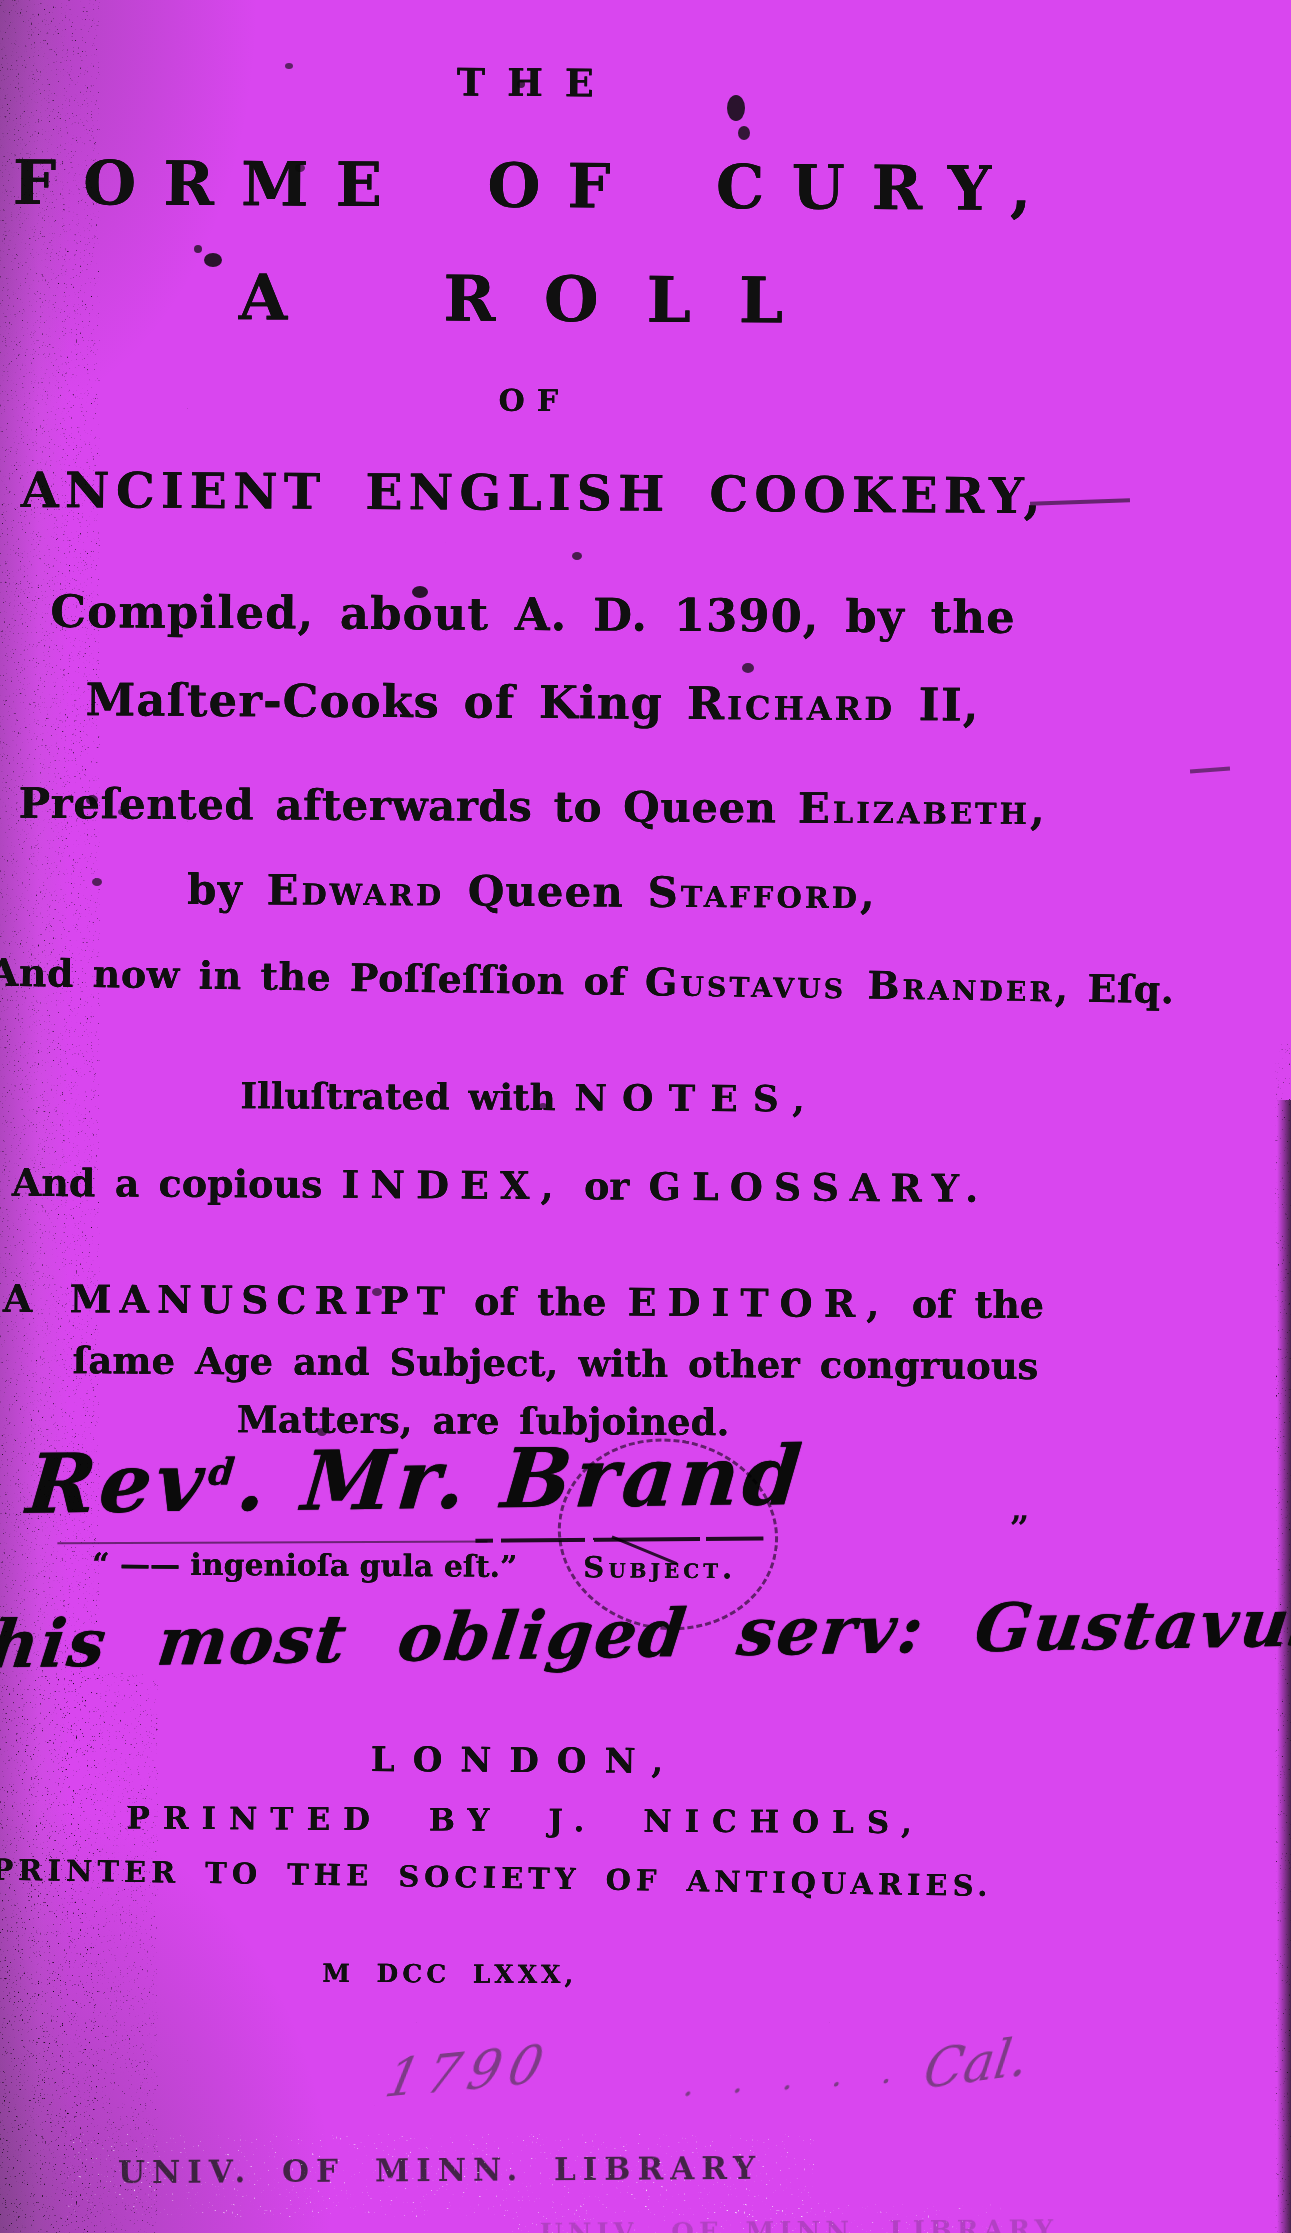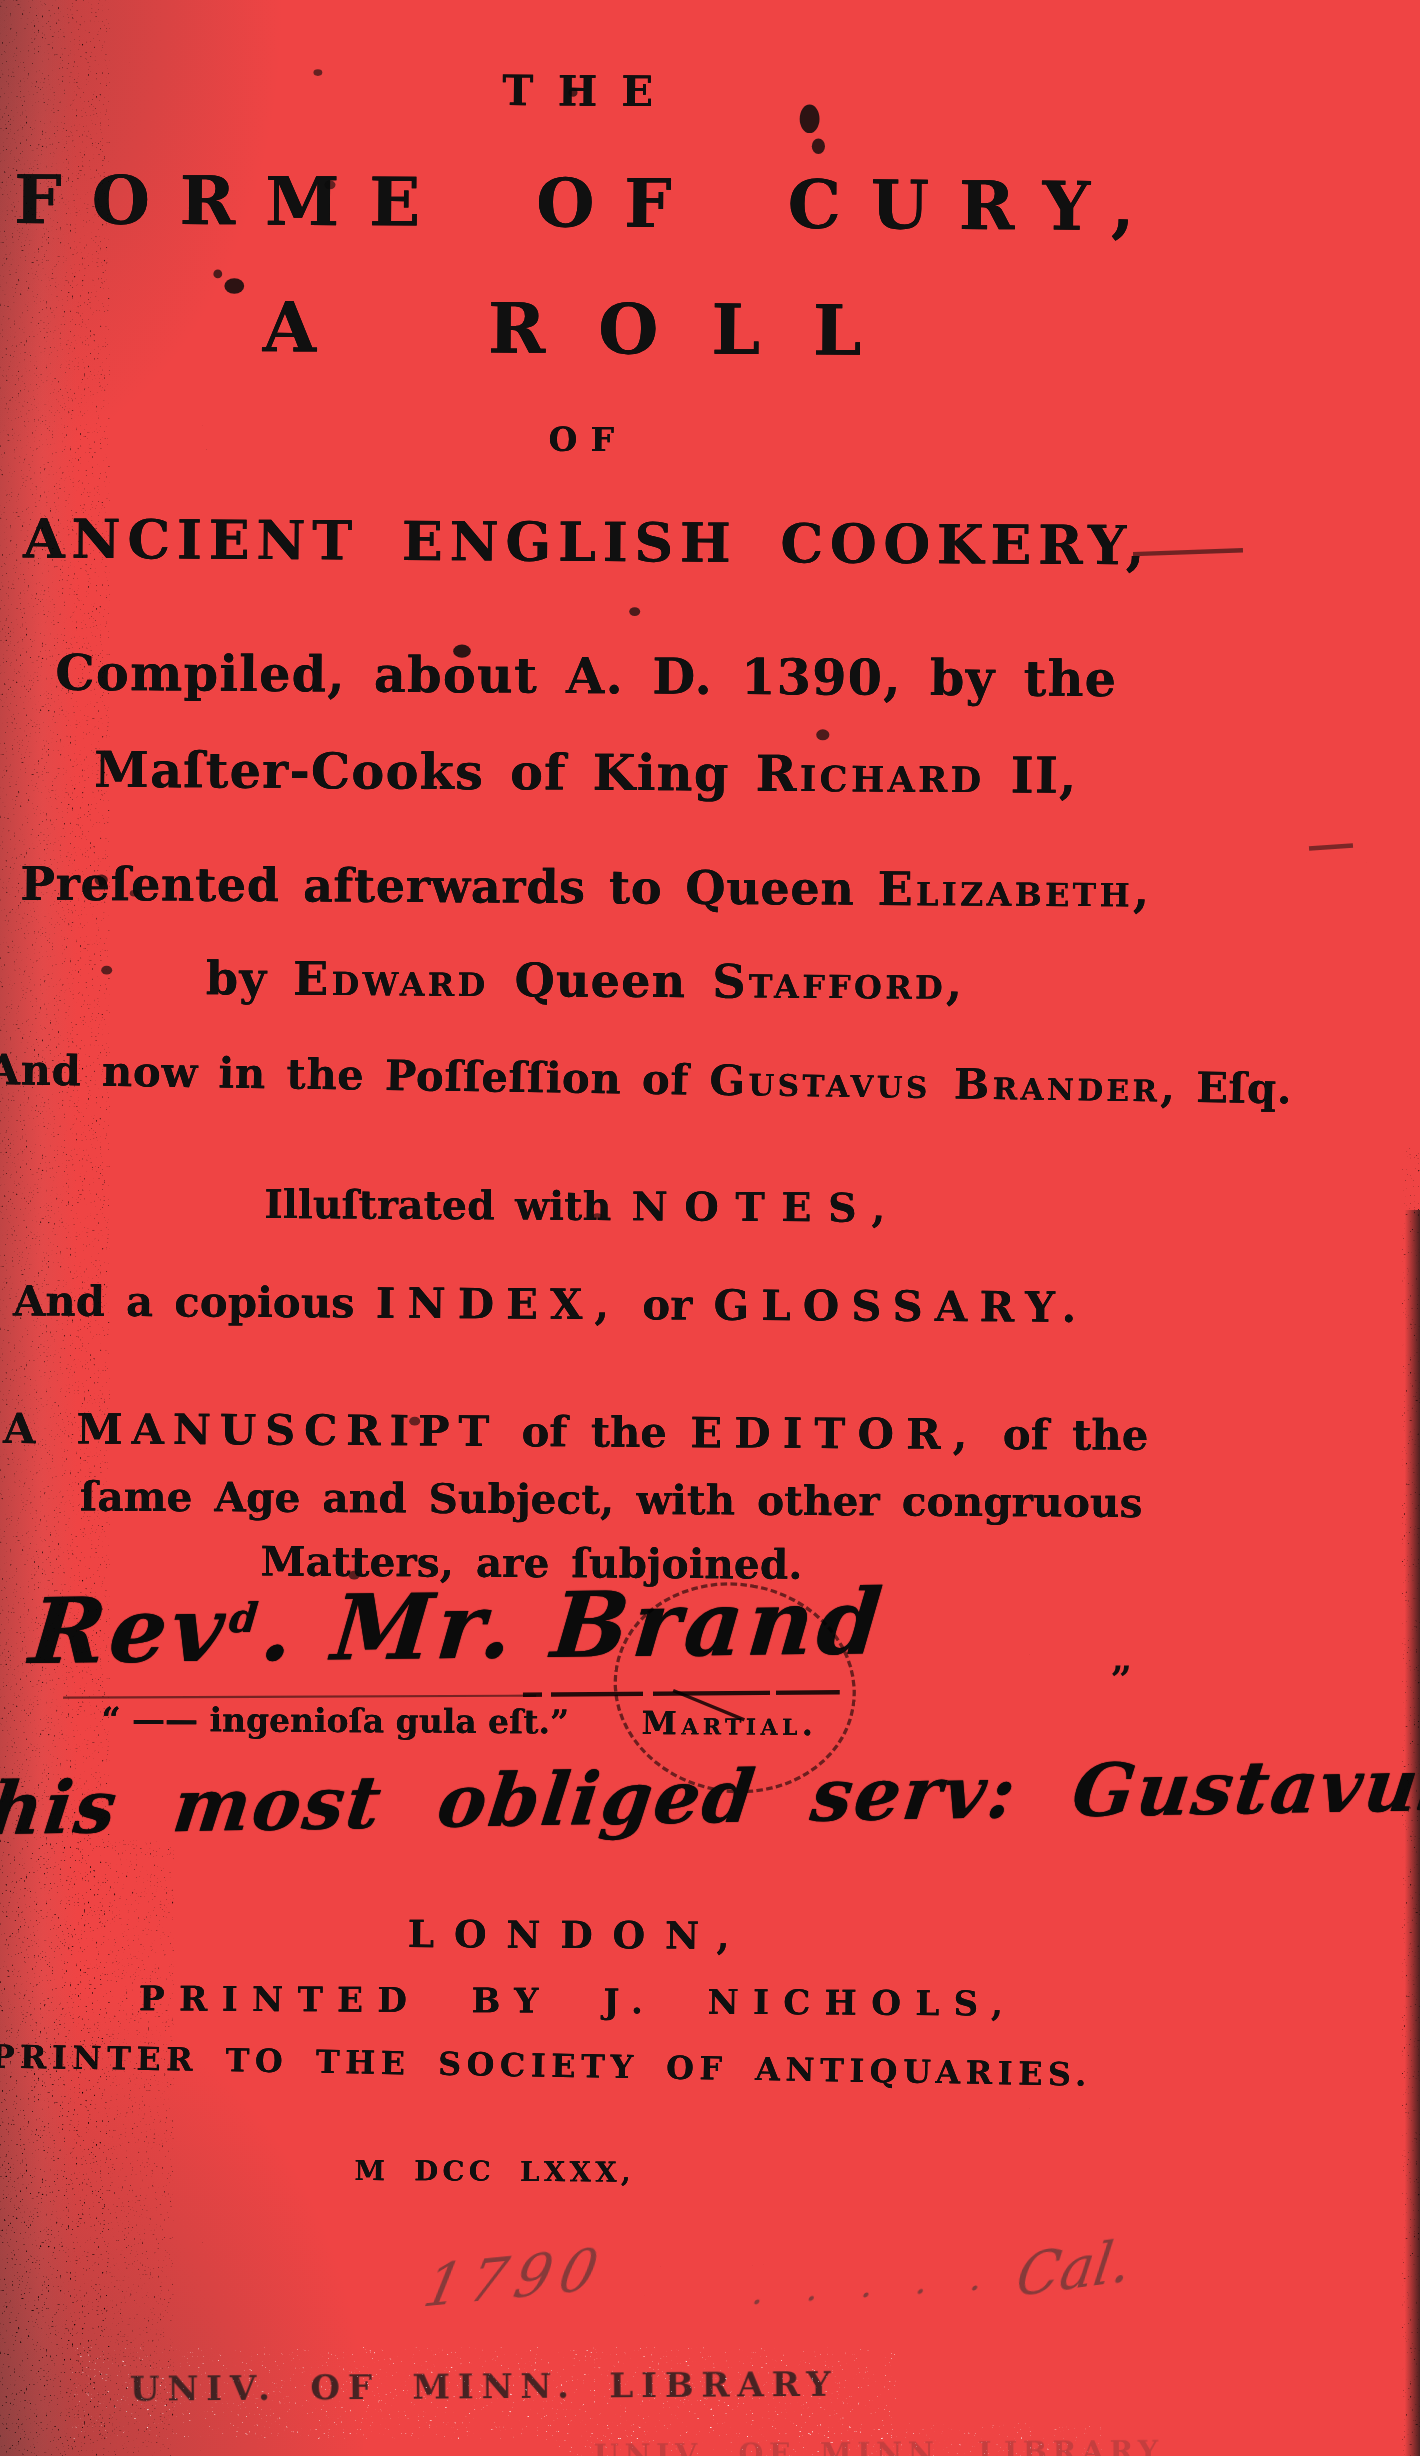--- a/index.html
+++ b/index.html
@@ -1,19 +1,19 @@
 <!DOCTYPE html>
 <html><head>
 <meta charset="utf-8">
 <style>
   html,body{margin:0;padding:0;background:#ffffff;}
   .page{
     position:relative;
     width:1291px;height:2233px;
-    background:#ef4444;
+    background:#d946ef;
     overflow:hidden;
     font-family:"DejaVu Serif","Liberation Serif",serif;
     color:#101010;
   }
   
   .shade-left{position:absolute;left:0;top:0;bottom:0;width:70px;
     background:linear-gradient(90deg,rgba(70,70,70,.28),rgba(120,120,120,.10) 55%,transparent);}
   .shade-topleft{position:absolute;left:0;top:0;width:260px;height:420px;
     background:radial-gradient(ellipse at 0% 0%,rgba(60,60,60,.30),transparent 70%);}
   .shade-bottomleft{position:absolute;left:0;bottom:0;width:330px;height:430px;
@@ -108,21 +108,21 @@
     <div class="line l-ms1"><span class="sp3">A MANUSCRIPT</span><span> of the </span><span class="sp2">EDITOR,</span><span> of the</span></div>
     <div class="line l-ms2">ſame Age and Subject, with other congruous</div>
     <div class="line l-ms3">Matters, are ſubjoined.</div>
 
     <div class="line hw l-hw1"><span>Rev</span><span class="hw-sup">d</span><span>. Mr. Brand</span></div>
     <div class="underline1"></div>
     <div class="underline2"></div>
     <div class="stamp-circle"></div>
     <div class="stray-quote">”</div>
 
-    <div class="line l-motto"><span>“ —— ingenioſa gula eſt.”</span><span class="motto-attrib">Martial.</span></div>
+    <div class="line l-motto"><span>“ —— ingenioſa gula eſt.”</span><span class="motto-attrib">Subject.</span></div>
     <div class="motto-slash"></div>
 
     <div class="line hw l-hw2">his most obliged serv: Gustavus Brander</div>
 
     <div class="line c l-london">LONDON,</div>
     <div class="line c l-printed">PRINTED BY J. NICHOLS,</div>
     <div class="line l-society">PRINTER TO THE SOCIETY OF ANTIQUARIES.</div>
     <div class="line l-year">M DCC LXXX,</div>
 
     <div class="pencil pencil-left">1790</div>

